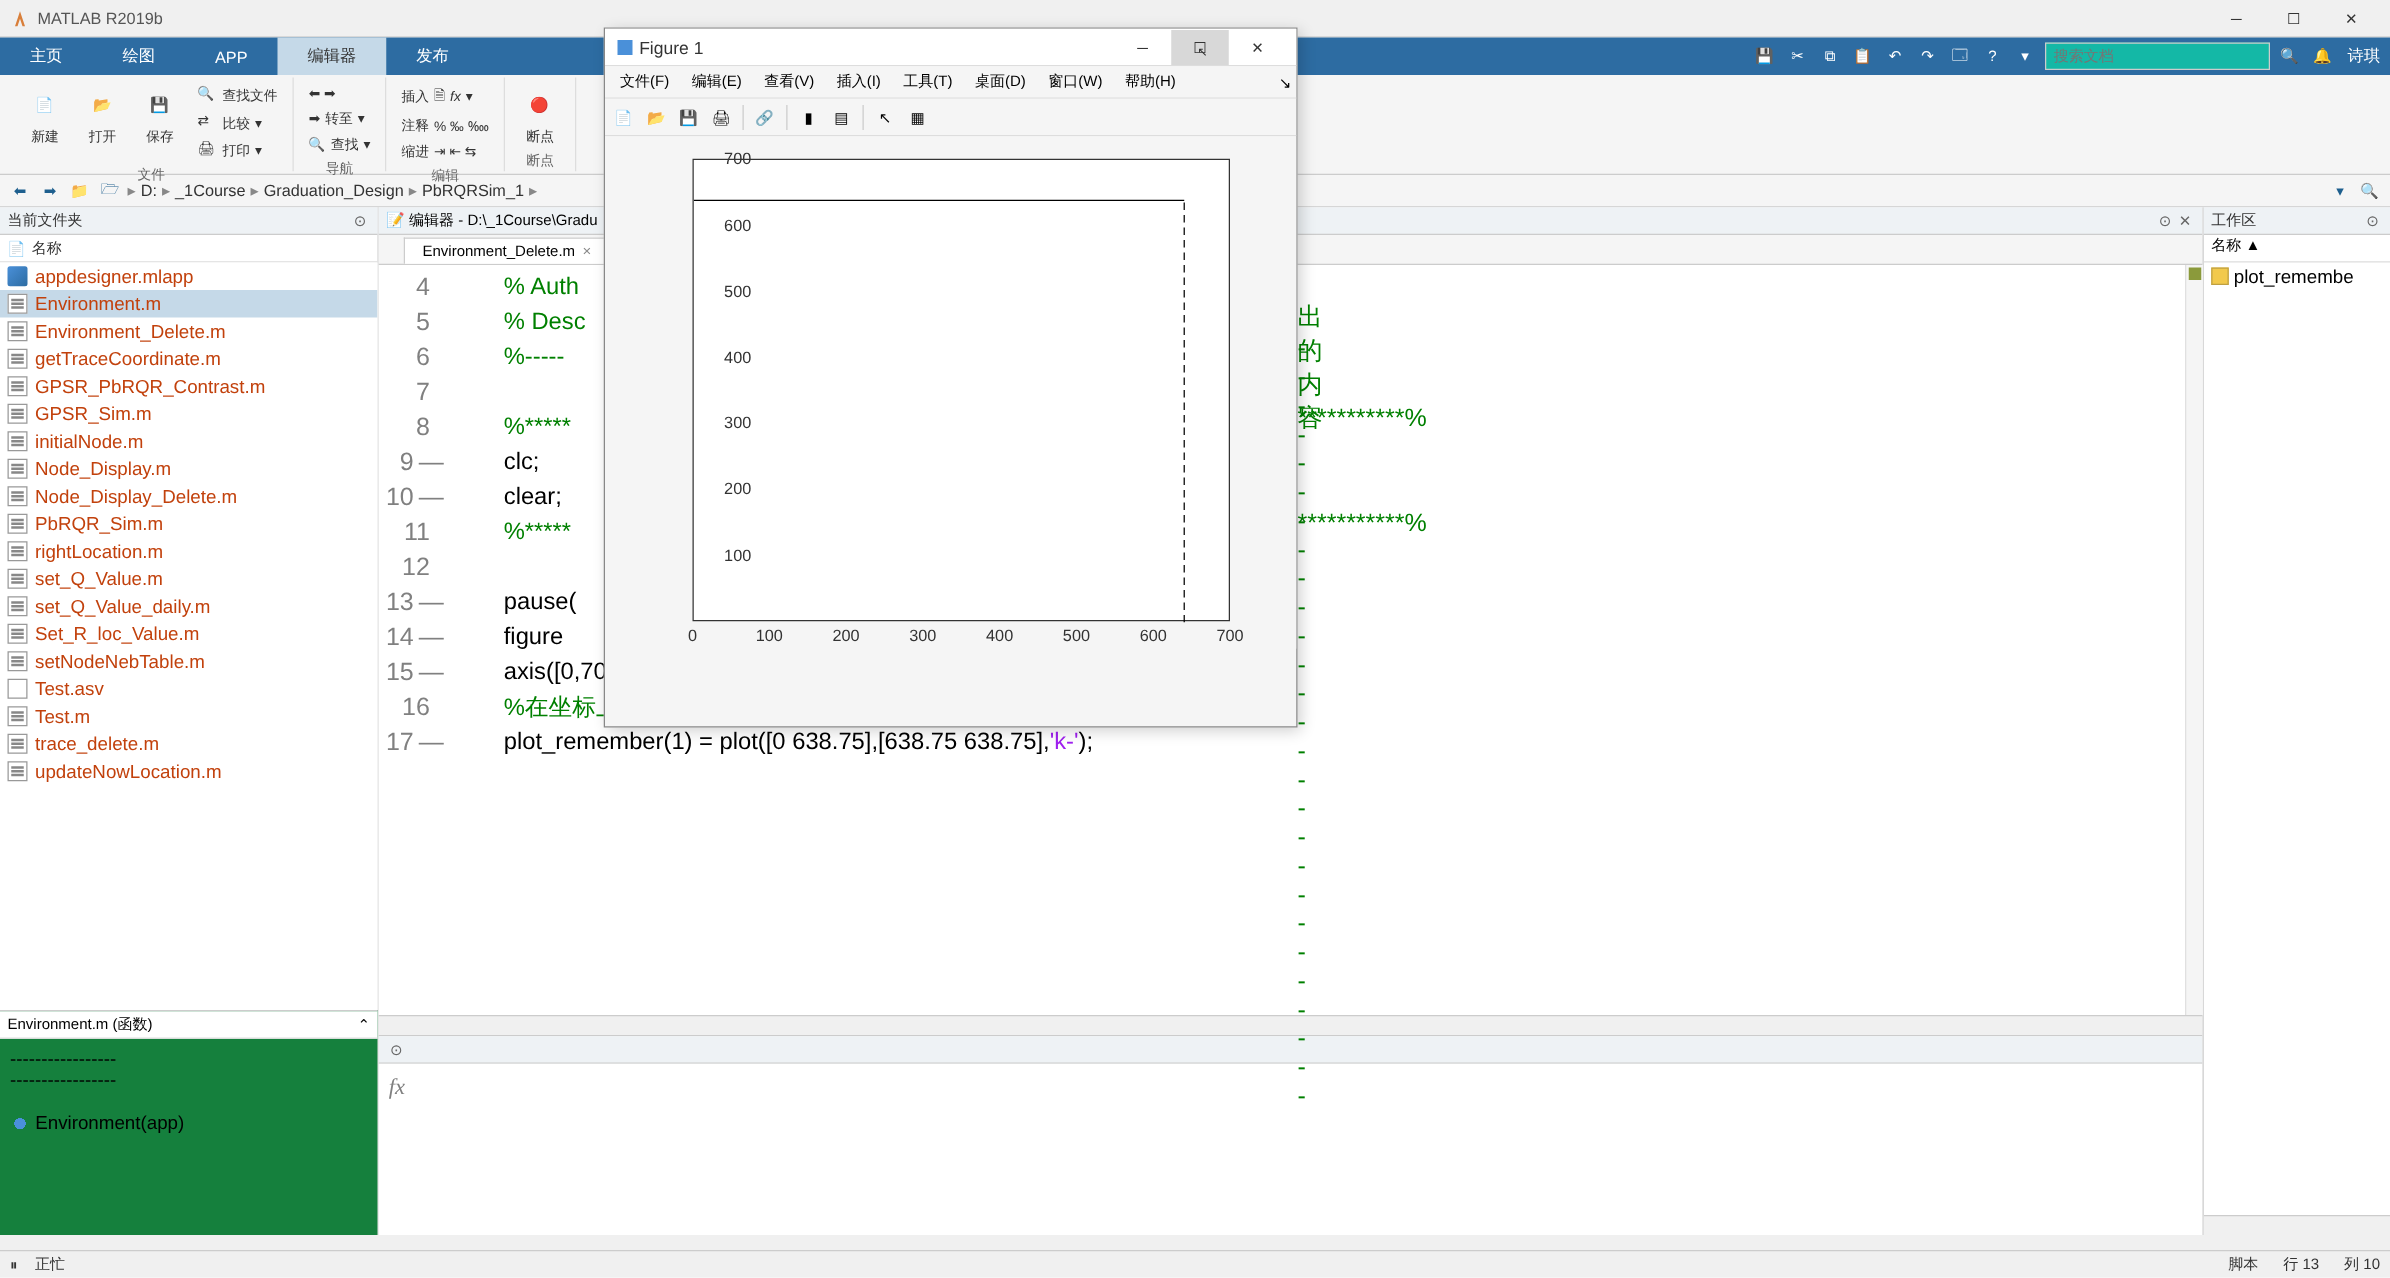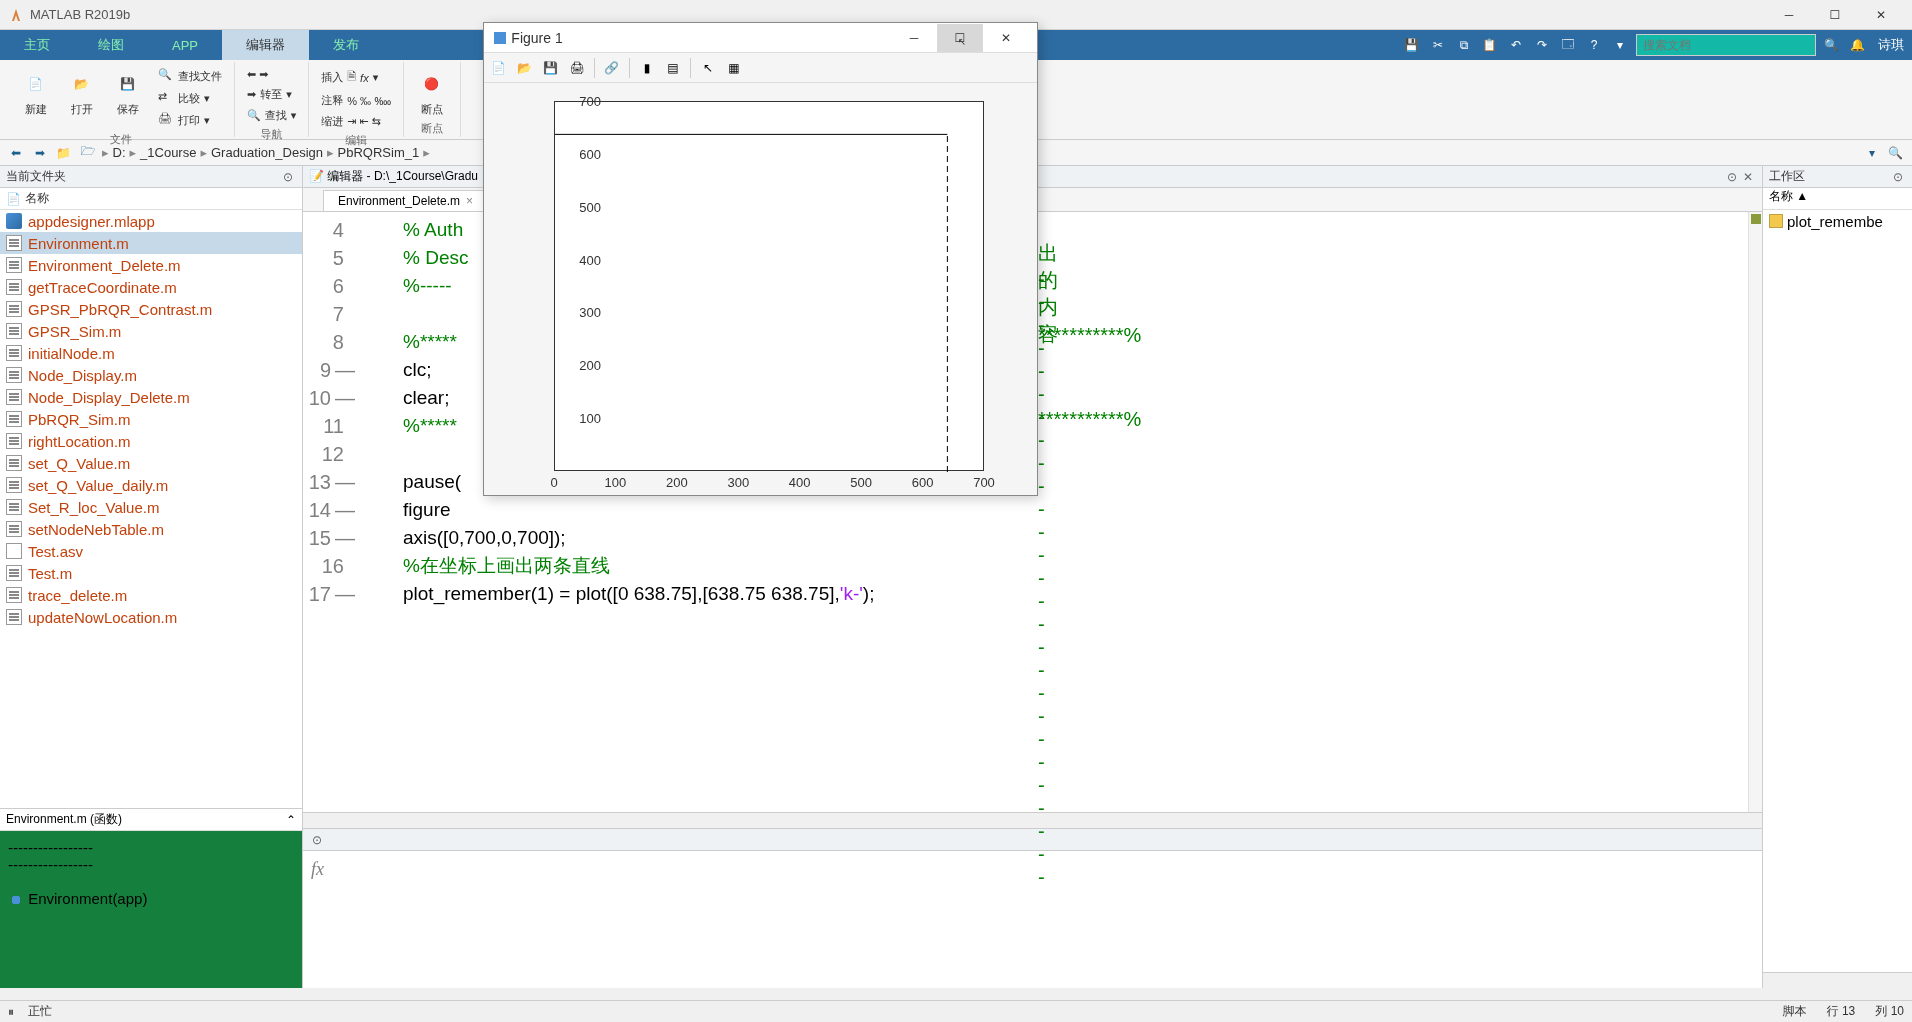--- a/index.html
+++ b/index.html
@@ -7,21 +7,21 @@
 
 
 .titlebar { height: 30px; background: #f0f0f0; display: flex; align-items: center; padding: 0 8px; border-bottom: 1px solid #d0d0d0; }
 .titlebar-icon { width: 16px; height: 16px; margin-right: 6px; }
 .titlebar-text { flex: 1; color: #555; font-size: 13px; }
 .titlebar-controls { display: flex; }
 .titlebar-btn { width: 46px; height: 30px; display: flex; align-items: center; justify-content: center; color: #333; }
 
 
 .main-tabs { height: 30px; background: #2d6ca2; display: flex; align-items: stretch; }
-.main-tab { padding: 0 24px; display: flex; align-items: center; color: #86efac; font-size: 13px; cursor: pointer; }
+.main-tab { padding: 0 24px; display: flex; align-items: center; color: #ffffff; font-size: 13px; cursor: pointer; }
 .main-tab.editor { background: #c5d9e8; color: #333; }
 .main-tab-spacer { flex: 1; }
 .main-tab-right { display: flex; align-items: center; gap: 6px; padding: 0 8px; color: #fff; }
 .main-tab-icon { width: 20px; height: 20px; display: flex; align-items: center; justify-content: center; color: #fff; cursor: pointer; }
 .search-docs { width: 180px; height: 22px; background: #14b8a6; border: 1px solid #ccc; padding: 0 6px; font-size: 12px; }
 .user-label { color: #fff; font-size: 13px; margin-left: 4px; }
 
 
 .ribbon { height: 80px; background: #f5f5f5; border-bottom: 1px solid #ccc; display: flex; align-items: stretch; padding: 2px 8px; }
 .ribbon-group { display: flex; flex-direction: column; align-items: center; padding: 4px 8px; border-right: 1px solid #ddd; }
@@ -91,21 +91,21 @@
 .cmdwin { height: 160px; border-top: 1px solid #ccc; display: flex; flex-direction: column; }
 .cmdwin-body { flex: 1; background: #fff; padding: 8px; display: flex; align-items: flex-start; gap: 8px; }
 .fx-prompt { font-size: 18px; font-style: italic; color: #808080; font-family: "Times New Roman", serif; }
 
 
 .workspace-header-row { height: 22px; border-bottom: 1px solid #ddd; display: flex; align-items: flex-start; padding: 0 6px; font-size: 12px; }
 .workspace-item { height: 22px; display: flex; align-items: center; padding: 0 6px; gap: 4px; font-size: 15px; font-family: "Courier New", monospace; }
 .ws-icon { width: 14px; height: 14px; background: #f2c94c; border: 1px solid #bfa042; }
 
 
-.figure-window { position: absolute; left: 483px; top: 22px; width: 555px; height: 474px; background: #f5f5f5; border: 1px solid #888; box-shadow: 3px 3px 12px rgba(0,0,0,0.2); z-index: 100; }
+.figure-window { position: absolute; left: 483px; top: 22px; width: 555px; height: 560px; background: #f5f5f5; border: 1px solid #888; box-shadow: 3px 3px 12px rgba(0,0,0,0.2); z-index: 100; }
 .fig-titlebar { height: 30px; background: #fff; display: flex; align-items: center; padding: 0 8px; border-bottom: 1px solid #ddd; }
 .fig-title { flex: 1; font-size: 14px; color: #333; }
 .fig-title-btn { width: 46px; height: 28px; display: flex; align-items: center; justify-content: center; color: #333; cursor: pointer; }
 .fig-title-btn.max { background: #d8d8d8; }
 .fig-menubar { height: 26px; background: #f5f5f5; display: flex; align-items: center; padding: 0 4px; gap: 2px; font-size: 12px; border-bottom: 1px solid #ddd; }
 .fig-menu-item { padding: 3px 8px; cursor: pointer; }
 .fig-toolbar { height: 30px; background: #f5f5f5; display: flex; align-items: center; padding: 0 4px; gap: 4px; border-bottom: 1px solid #ddd; }
 .fig-tool-btn { width: 22px; height: 22px; display: flex; align-items: center; justify-content: center; cursor: pointer; border: 1px solid transparent; }
 .fig-tool-sep { width: 1px; height: 20px; background: #ccc; margin: 0 2px; }
 .fig-canvas { flex: 1; background: #f5f5f5; position: relative; height: 410px; }
@@ -416,20 +416,32 @@
 <div class="figure-window">
   <div class="fig-titlebar">
     <svg width="16" height="16">
         <rect x="2" y="2" width="12" height="12" fill="#4a90d9"></rect>
       </svg>
     &nbsp;<span class="fig-title">Figure 1</span>
     <div class="fig-title-btn">─</div>
     <div class="fig-title-btn max">☐<span style="position:absolute;font-size:10px;margin-left:4px;margin-top:8px">↖</span></div>
     <div class="fig-title-btn">✕</div>
   </div>
+  <div class="fig-menubar">
+    <div class="fig-menu-item">文件(F)</div>
+    <div class="fig-menu-item">编辑(E)</div>
+    <div class="fig-menu-item">查看(V)</div>
+    <div class="fig-menu-item">插入(I)</div>
+    <div class="fig-menu-item">工具(T)</div>
+    <div class="fig-menu-item">桌面(D)</div>
+    <div class="fig-menu-item">窗口(W)</div>
+    <div class="fig-menu-item">帮助(H)</div>
+    <span style="flex:1"></span>
+    <span>↘</span>
+  </div>
   <div class="fig-toolbar">
     <div class="fig-tool-btn">📄</div>
     <div class="fig-tool-btn">📂</div>
     <div class="fig-tool-btn">💾</div>
     <div class="fig-tool-btn">🖨</div>
     <div class="fig-tool-sep"></div>
     <div class="fig-tool-btn">🔗</div>
     <div class="fig-tool-sep"></div>
     <div class="fig-tool-btn">▮</div>
     <div class="fig-tool-btn">▤</div>

